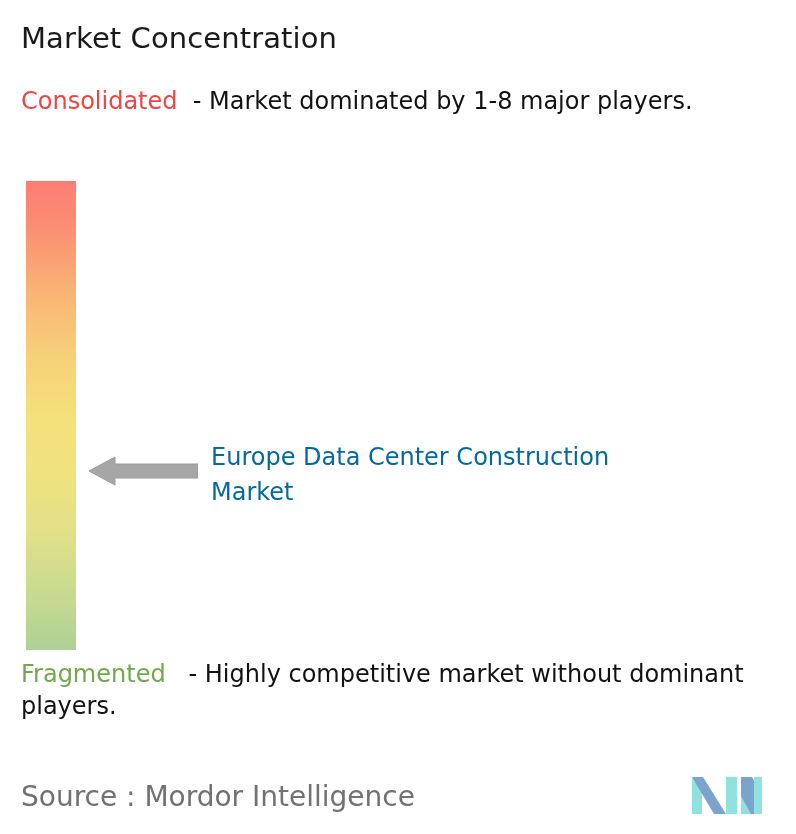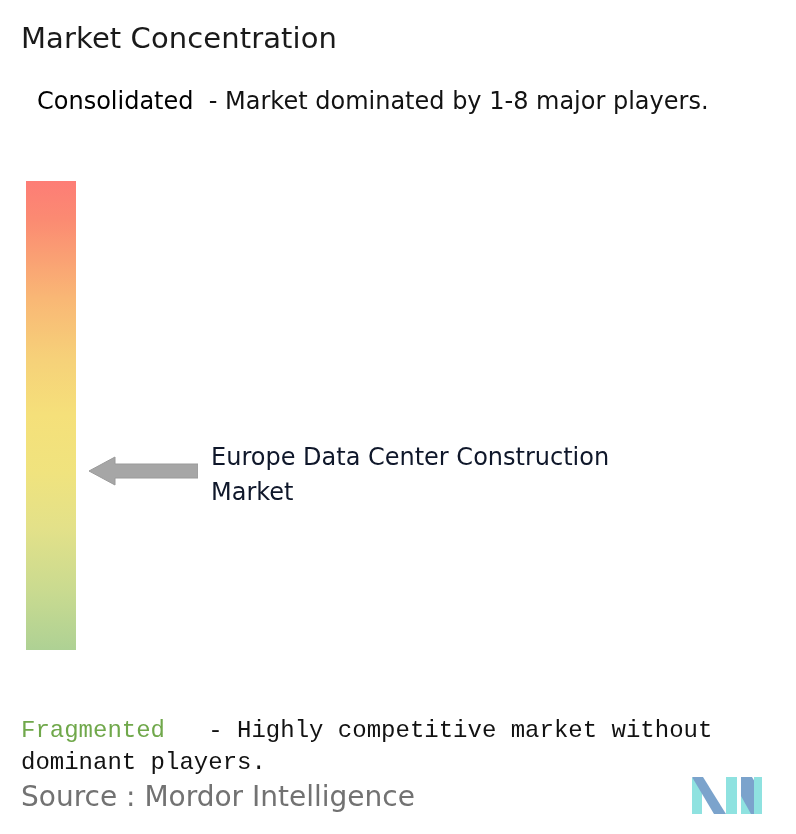--- a/index.html
+++ b/index.html
@@ -38,27 +38,25 @@
     left: 21px;
     font-size: 24px;
     line-height: 32px;
     color: #121212;
   }
   .legend-top {
     top: 85px;
     width: 760px;
   }
   .legend-bottom {
-    top: 715px;
+    top: 658px;
     width: 768px;
-    font-family: Liberation Mono, monospace;
   }
   .kw-consolidated {
-    color: #000000;
-    margin-left: 16px;
+    color: #ef4444;
   }
   .kw-fragmented {
     color: #70a84b;
   }
   .legend-sep {
     white-space: pre;
   }
 
   
   .gradient-bar {
@@ -90,21 +88,21 @@
     height: 30px;
   }
 
   
   .callout-label {
     position: absolute;
     left: 211px;
     top: 440px;
     font-size: 24px;
     line-height: 35px;
-    color: #0f172a;
+    color: #0369a1;
     width: 420px;
   }
 
   
   .source-line {
     position: absolute;
     left: 21px;
     top: 782px;
     font-size: 28px;
     line-height: 30px;

